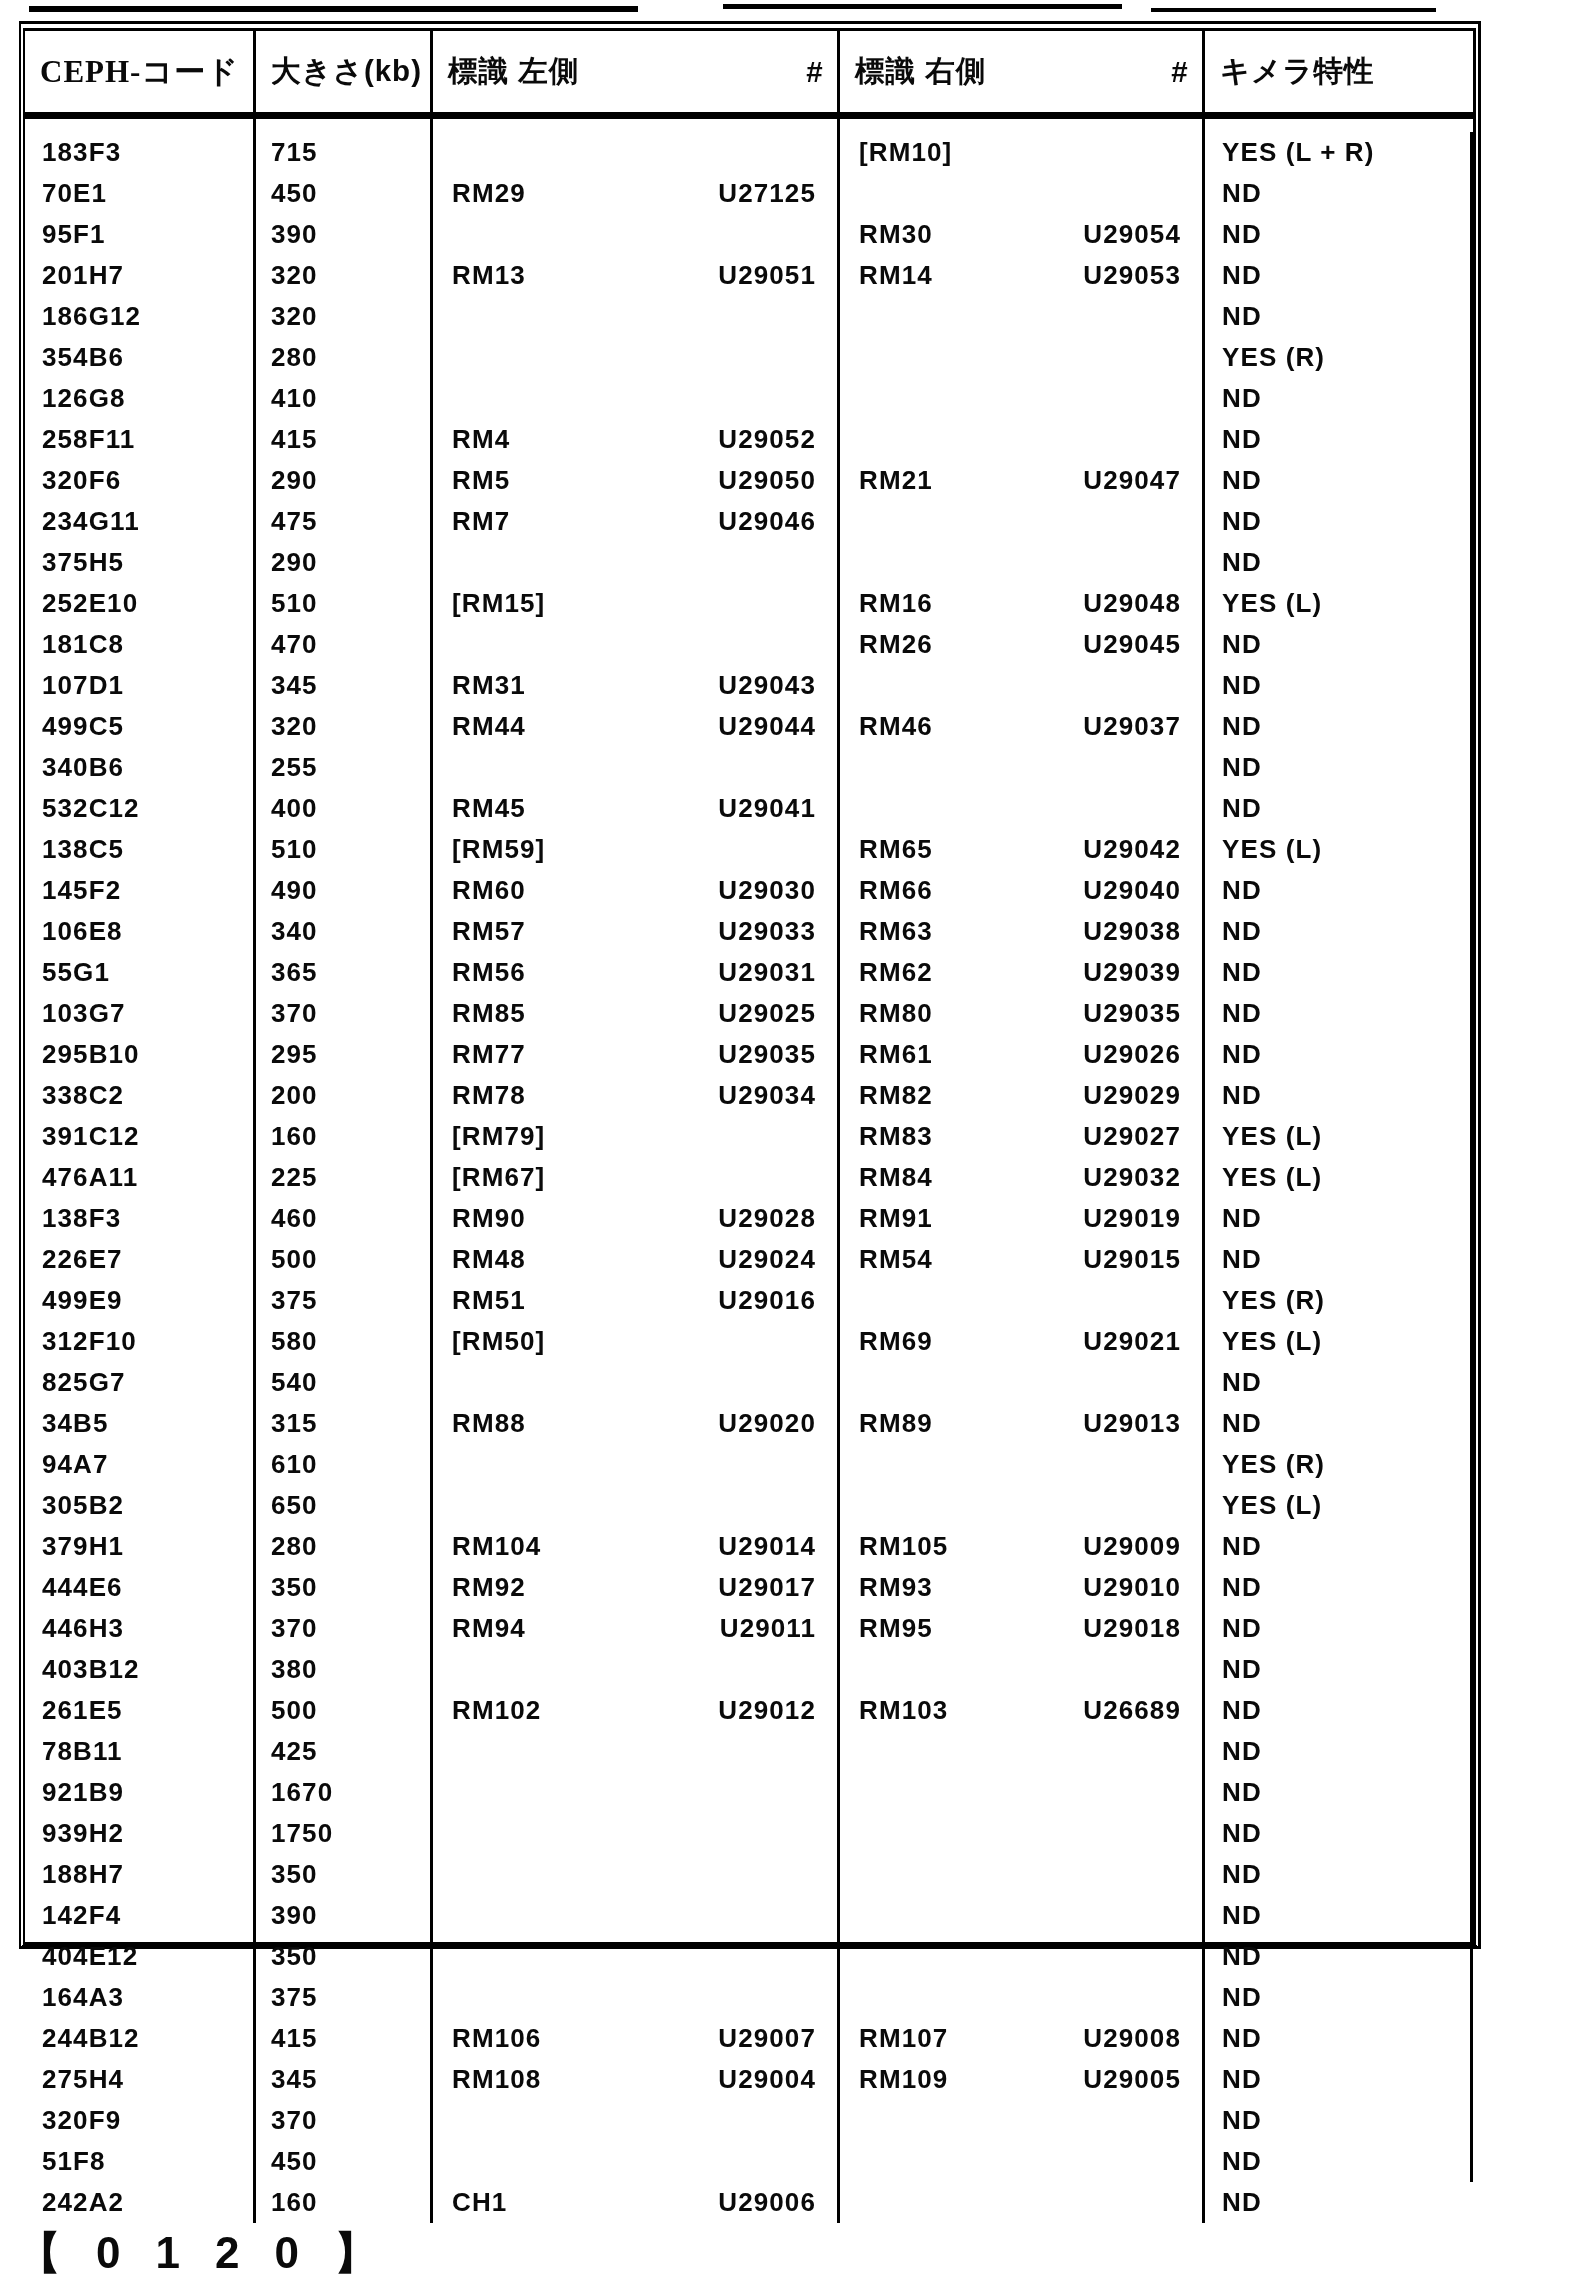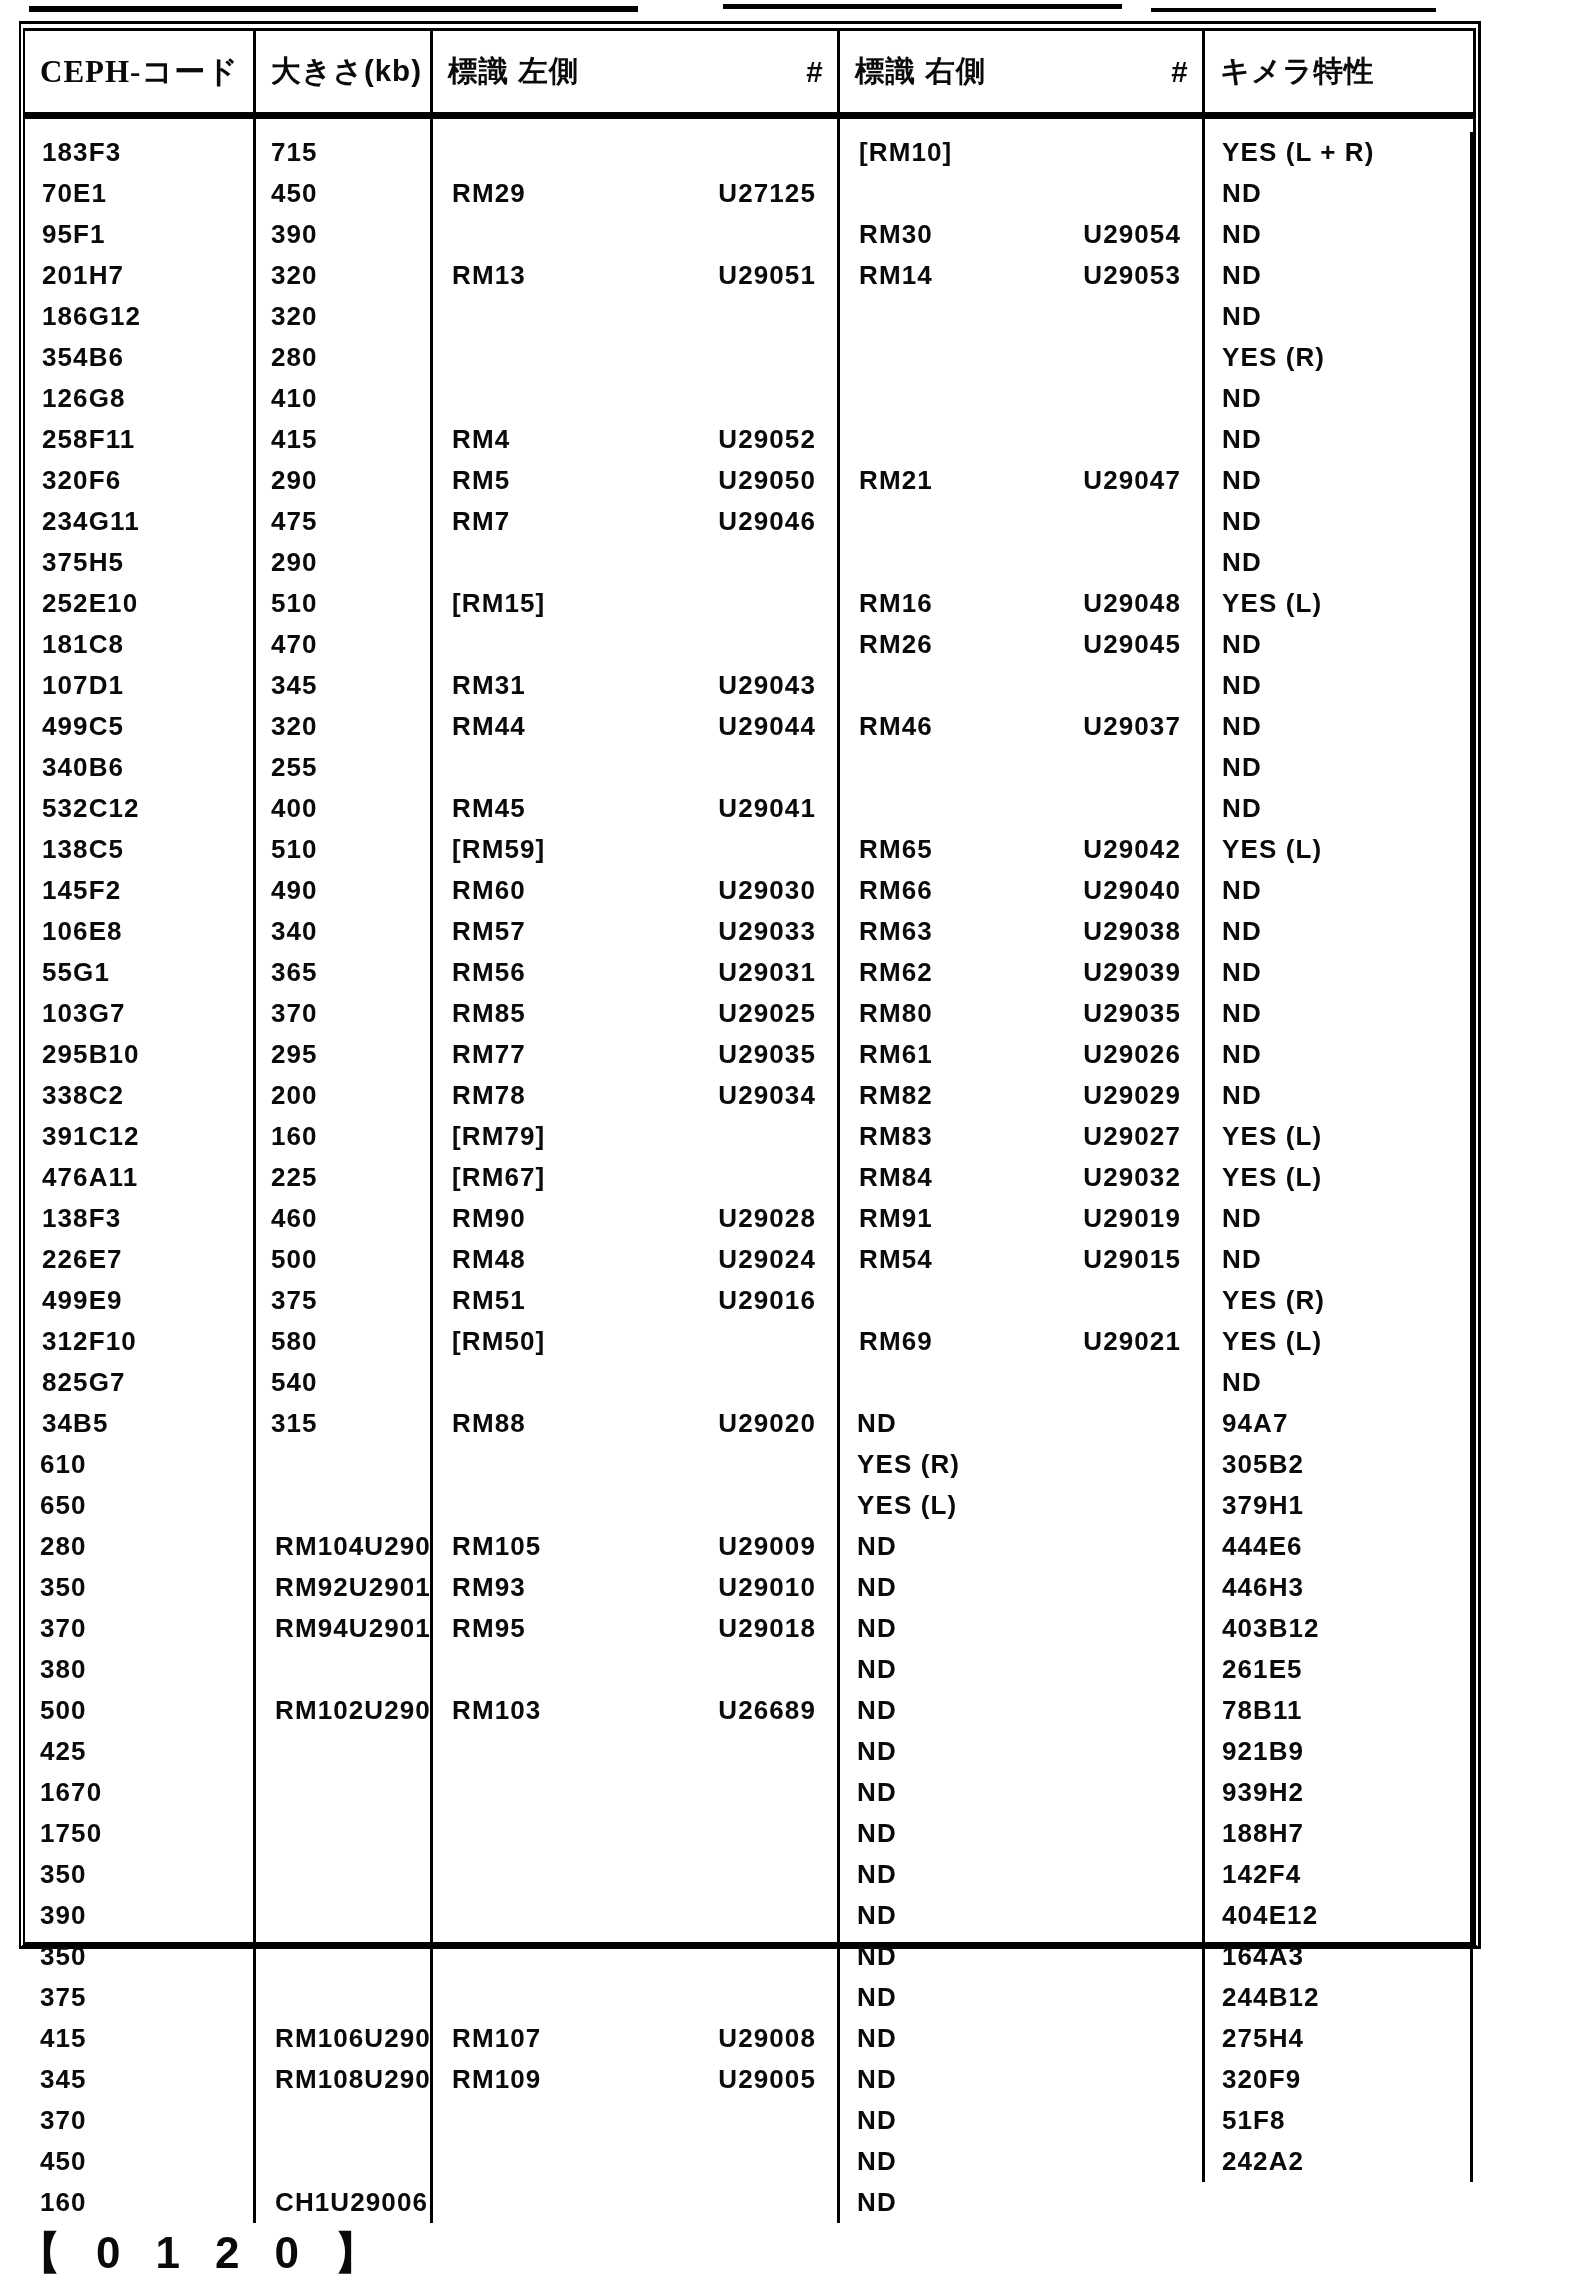--- a/index.html
+++ b/index.html
@@ -679,20 +679,24 @@
     <div class="cell data-cell c-code">
       <span>34B5</span>
     </div>
     <div class="cell data-cell c-size">
       <span>315</span>
     </div>
     <div class="cell data-cell c-marker">
       <span class="marker-name">RM88</span>
       <span class="marker-acc">U29020</span>
     </div>
+    <div class="cell data-cell c-marker">
+      <span class="marker-name">RM89</span>
+      <span class="marker-acc">U29013</span>
+    </div>
     <div class="cell data-cell c-chim">
       <span>ND</span>
     </div>
 
     <div class="cell data-cell c-code">
       <span>94A7</span>
     </div>
     <div class="cell data-cell c-size">
       <span>610</span>
     </div>

